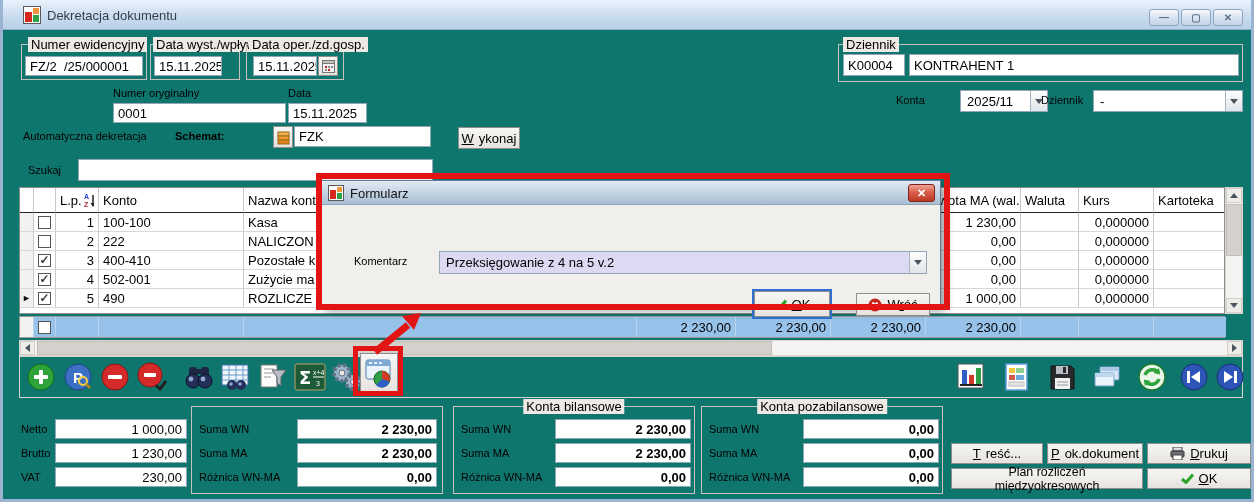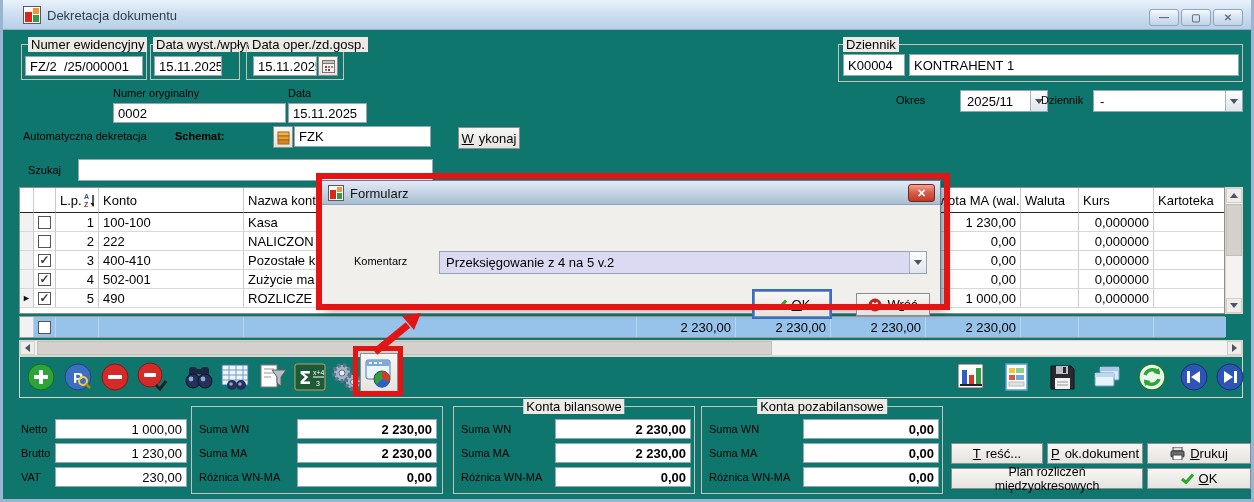--- a/index.html
+++ b/index.html
@@ -111,25 +111,25 @@
       </svg>
     </div>
   </div>
   <div class="abs grp" style="left:835px;top:44px;width:405px;height:38px;">
     <span class="cap" style="left:4px;">Dziennik</span>
     <div class="abs inp" style="left:4px;top:9px;width:62px;height:22px;">K00004</div>
     <div class="abs inp" style="left:70px;top:9px;width:330px;height:22px;">KONTRAHENT 1</div>
   </div>
 
   <span class="abs lbl" style="left:110px;top:87px;">Numer oryginalny</span>
-  <div class="abs inp" style="left:110px;top:103px;width:173px;height:20px;">0002</div>
+  <div class="abs inp" style="left:110px;top:103px;width:173px;height:20px;">0001</div>
   <span class="abs lbl" style="left:285px;top:87px;">Data</span>
   <div class="abs inp" style="left:285px;top:103px;width:79px;height:20px;">15.11.2025</div>
 
-  <span class="abs lbl" style="left:893px;top:94px;">Okres</span>
+  <span class="abs lbl" style="left:893px;top:94px;">Konta</span>
   <div class="abs combo" style="left:933px;top:90px;width:88px;height:22px;margin-left:24px;">
     <span class="val">2025/11</span>
     <span class="dd">
         <span class="tri-d"></span>
       </span>
   </div>
   <span class="abs lbl" style="left:1038px;top:94px;">Dziennik</span>
   <div class="abs combo" style="left:1090px;top:90px;width:150px;height:22px;">
     <span class="val">-</span>
     <span class="dd">

